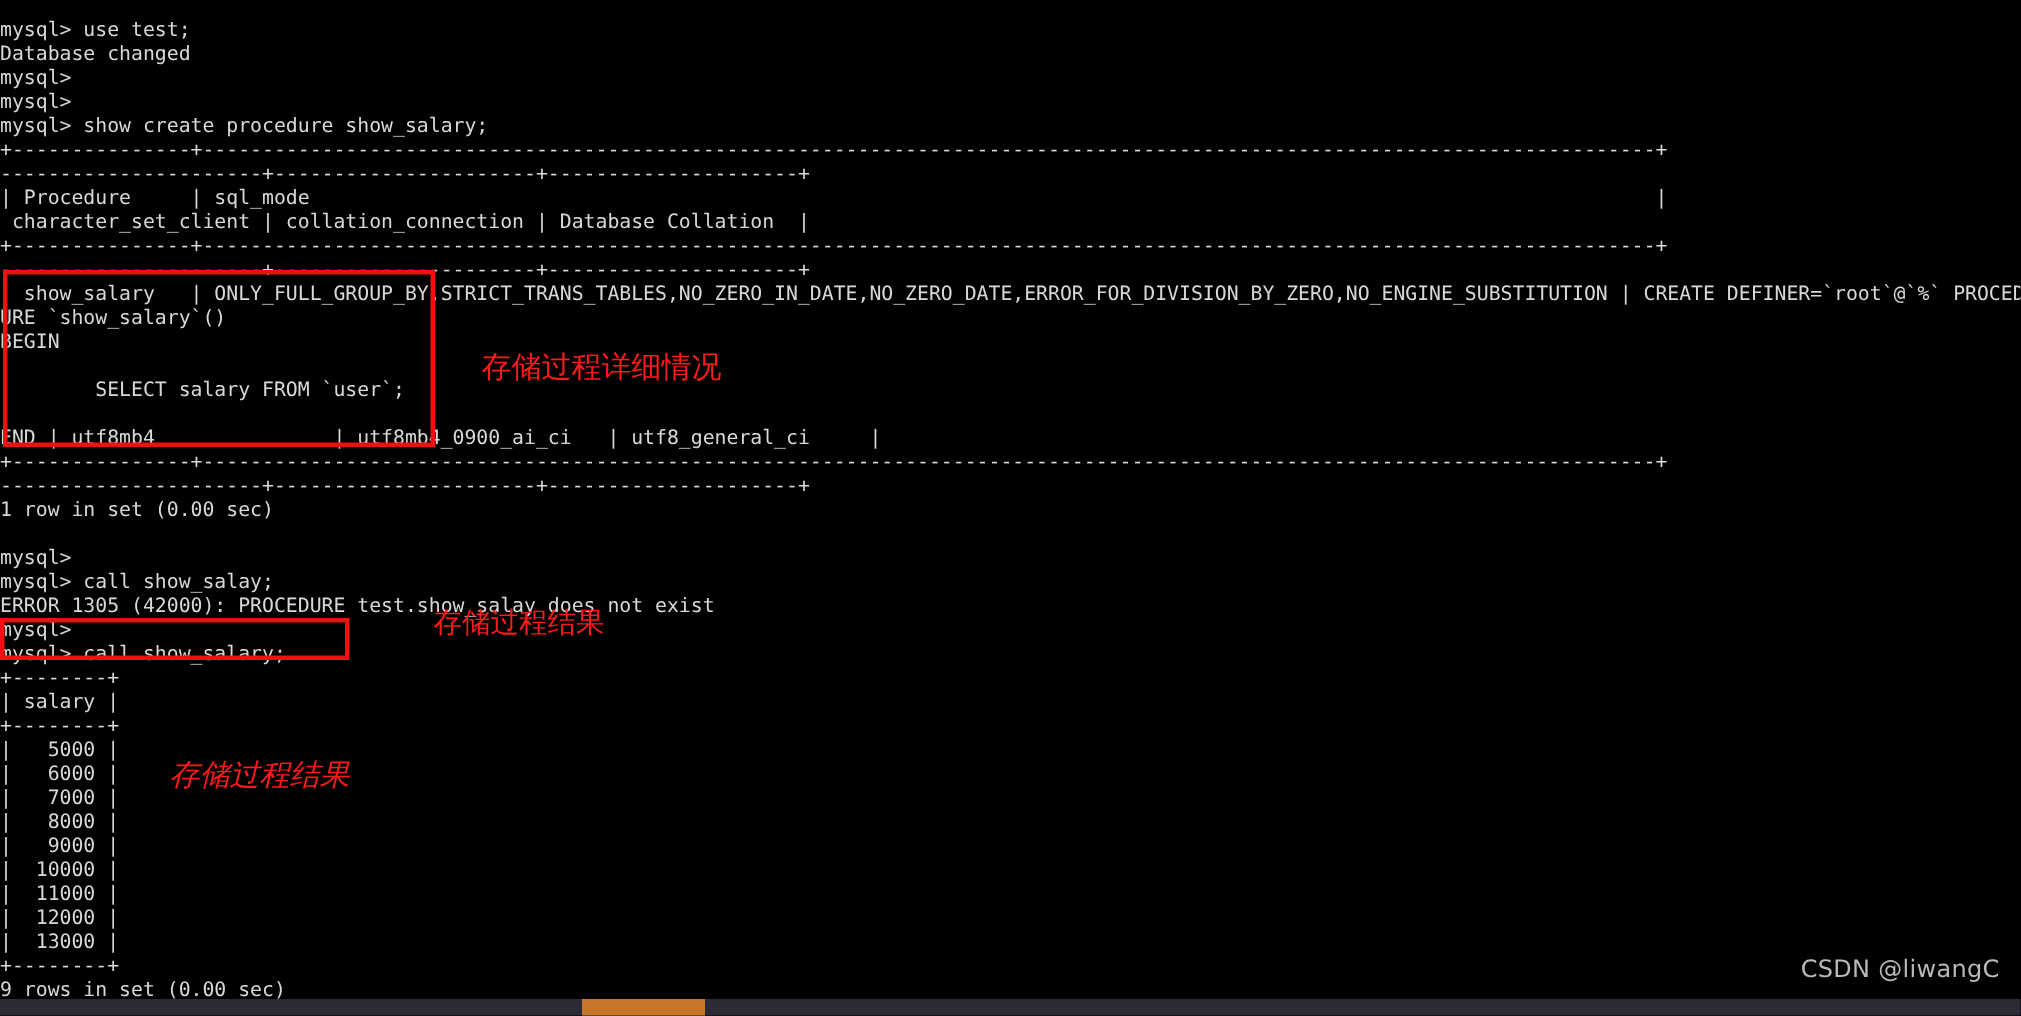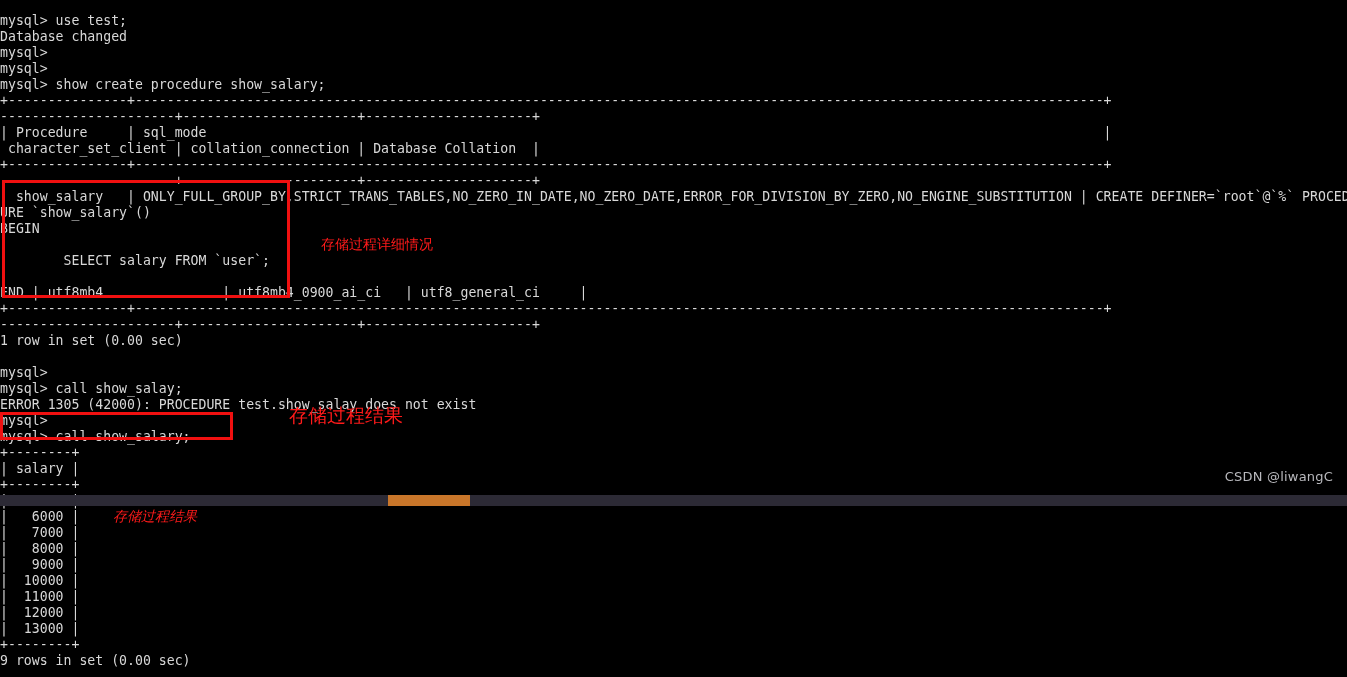--- a/index.html
+++ b/index.html
@@ -10,21 +10,21 @@
   }
   body {
     width: 1347px;
     height: 677px;
     overflow: hidden;
     font-family: "DejaVu Sans Mono", "Liberation Mono", monospace;
   }
   #screen {
     position: relative;
     width: 1347px;
-    height: 506px;
+    height: 677px;
     background: #000000;
   }
   #term {
     position: absolute;
     left: 0;
     top: 0;
     width: 1347px;
     height: 660px;
     padding: 0;
     box-sizing: border-box;
@@ -60,37 +60,37 @@
     left: 0px;
     top: 412px;
     width: 233px;
     height: 28px;
   }
   
   .annot {
     position: absolute;
     color: #ff1a1a;
     font-family: "DejaVu Sans", "Liberation Sans", sans-serif;
-    font-size: 14px;
+    font-size: 20px;
     line-height: 22px;
     font-weight: 400;
     white-space: nowrap;
   }
   #annot-detail { left: 321px; top: 233px; }
   #annot-call   { left: 289px; top: 404px; font-size: 19px; top: 404px; }
   #annot-result { left: 113px; top: 505px; font-style: italic; }
 
   
   #watermark {
     position: absolute;
     right: 14px;
     bottom: 22px;
     color: #b9b9bd;
     font-family: "DejaVu Sans", "Liberation Sans", sans-serif;
-    font-size: 13px;
+    font-size: 16px;
     letter-spacing: 0.2px;
     white-space: nowrap;
   }
   
   #taskbar {
     position: absolute;
     left: 0;
     bottom: 0;
     width: 1347px;
     height: 11px;

